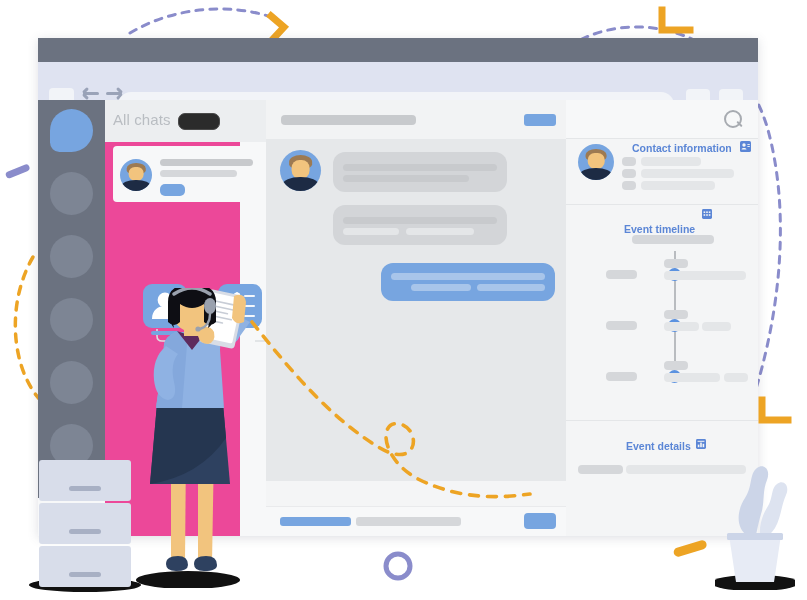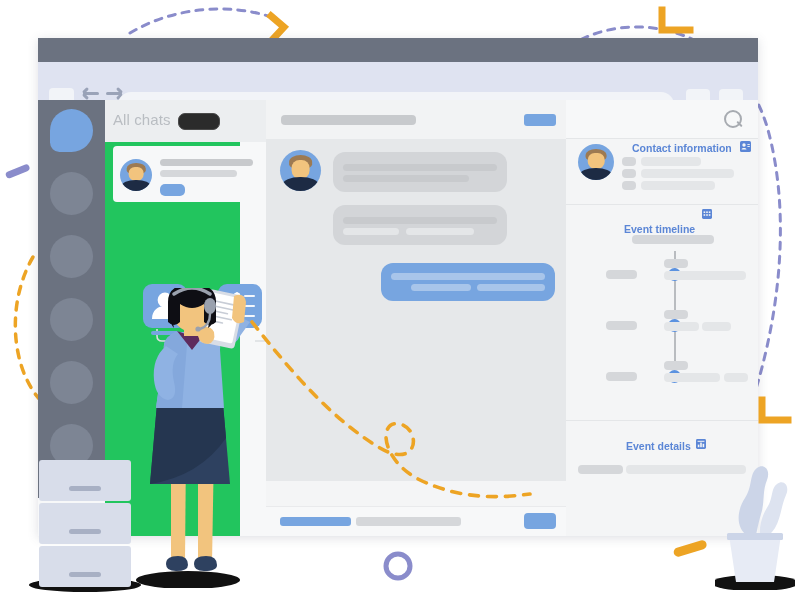--- a/index.html
+++ b/index.html
@@ -25,21 +25,21 @@
 
   
   #appbody{position:absolute;left:0;top:62px;width:720px;height:436px;background:#f7f8f9;}
 
   
   #rail{position:absolute;left:0;top:0;width:67px;height:398px;background:#6b7280;}
   .rail-dot{position:absolute;left:12px;width:43px;height:43px;border-radius:50%;background:#7d8594;}
   .rail-dot.active{background:#77a5e0;border-radius:50% 50% 50% 22%;}
 
   
-  #chatcol{position:absolute;left:67px;top:0;width:135px;height:436px;background:#22c55e;}
+  #chatcol{position:absolute;left:67px;top:0;width:135px;height:436px;background:#ec4899;}
   #allchats-bar{position:absolute;left:0;top:0;width:161px;height:42px;background:#eceef0;}
   #allchats-label{position:absolute;left:8px;top:11px;font-size:15px;color:#b9bdc2;letter-spacing:.1px;}
   #allchats-badge{position:absolute;left:73px;top:13px;width:40px;height:15px;border-radius:7px;background:#2b2b2b;border:1.5px solid #4a4a4a;}
   .chat-item{position:absolute;background:#f7f8f9;}
   .av{position:absolute;border-radius:50%;background:#77a5e0;overflow:hidden;}
   .av .hair{position:absolute;left:50%;top:13%;transform:translateX(-50%);width:58%;height:34%;border-radius:50% 50% 35% 35%;background:#9d7a52;}
   .av .face{position:absolute;left:50%;top:24%;transform:translateX(-50%);width:46%;height:46%;border-radius:42% 42% 46% 46%;background:#f2c47e;}
   .av .body{position:absolute;left:50%;bottom:-6%;transform:translateX(-50%);width:90%;height:40%;border-radius:48% 48% 0 0;background:#1d2b44;}
   .bar{position:absolute;border-radius:4px;background:#c8cacd;}
   .bar.lite{background:#d5d7da;}

